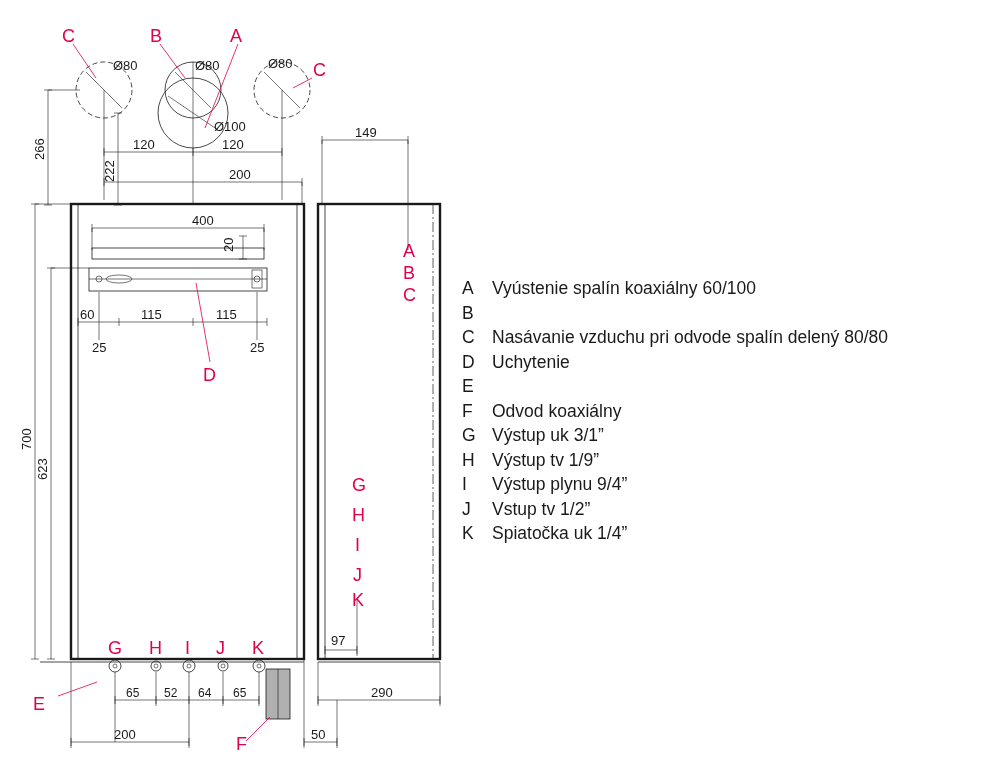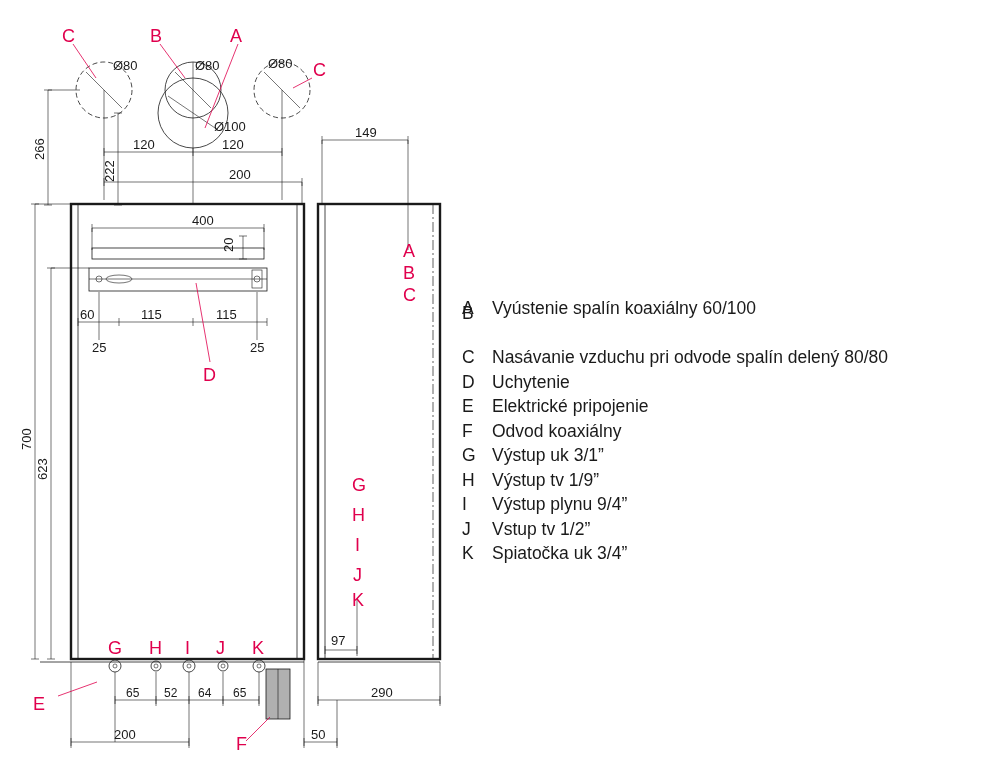--- a/index.html
+++ b/index.html
@@ -37,21 +37,20 @@
     font-size: 17.5px;
     color: #1a1a1a;
   }
   .legend-key {
     width: 30px;
     flex: 0 0 30px;
     font-size: 17.5px;
   }
   .legend-text {
     white-space: nowrap;
-    margin-top: 20px;
   }
   text {
     font-family: "Liberation Sans", sans-serif;
   }
   .dim {
     font-size: 13px;
     fill: #1a1a1a;
   }
   .dim-sm {
     font-size: 12px;
@@ -296,21 +295,20 @@
     <div class="legend-row">
       <span class="legend-key">C</span>
       <span class="legend-text">Nasávanie vzduchu pri odvode spalín delený 80/80</span>
     </div>
     <div class="legend-row">
       <span class="legend-key">D</span>
       <span class="legend-text">Uchytenie</span>
     </div>
     <div class="legend-row">
       <span class="legend-key">E</span>
-      <span class="legend-text">Elektrické pripojenie</span>
     </div>
     <div class="legend-row">
       <span class="legend-key">F</span>
       <span class="legend-text">Odvod koaxiálny</span>
     </div>
     <div class="legend-row">
       <span class="legend-key">G</span>
       <span class="legend-text">Výstup uk 3/1”</span>
     </div>
     <div class="legend-row">
@@ -320,17 +318,17 @@
     <div class="legend-row">
       <span class="legend-key">I</span>
       <span class="legend-text">Výstup plynu 9/4”</span>
     </div>
     <div class="legend-row">
       <span class="legend-key">J</span>
       <span class="legend-text">Vstup tv 1/2”</span>
     </div>
     <div class="legend-row">
       <span class="legend-key">K</span>
-      <span class="legend-text">Spiatočka uk 3/4”</span>
+      <span class="legend-text">Spiatočka uk 1/4”</span>
     </div>
   </div>
 
 </div>
 
 </body></html>

